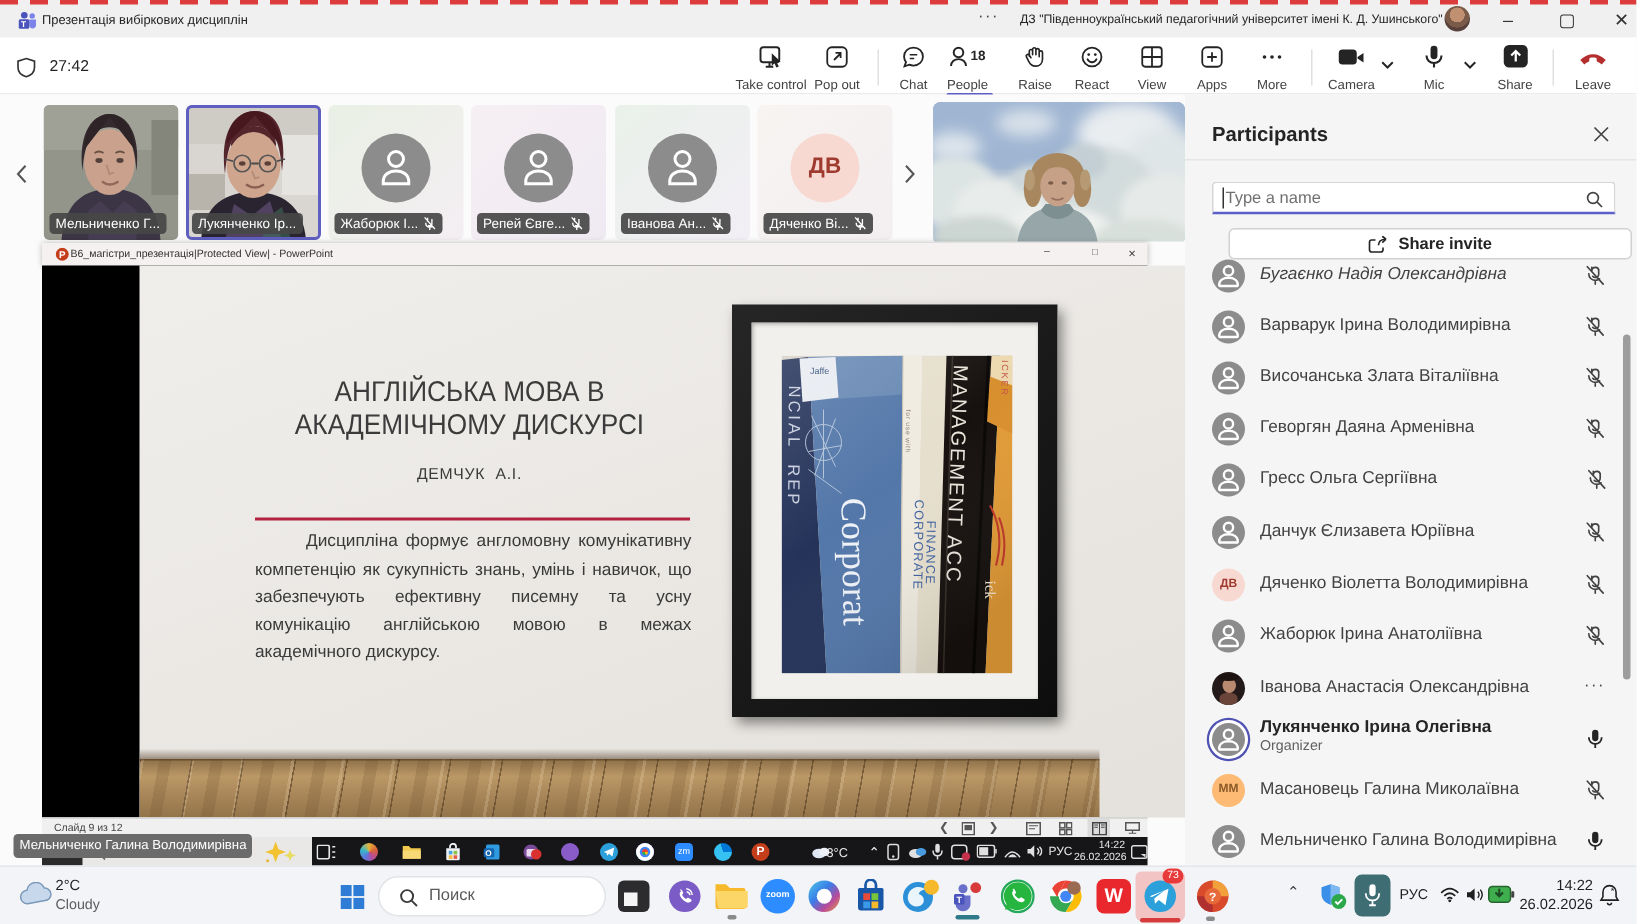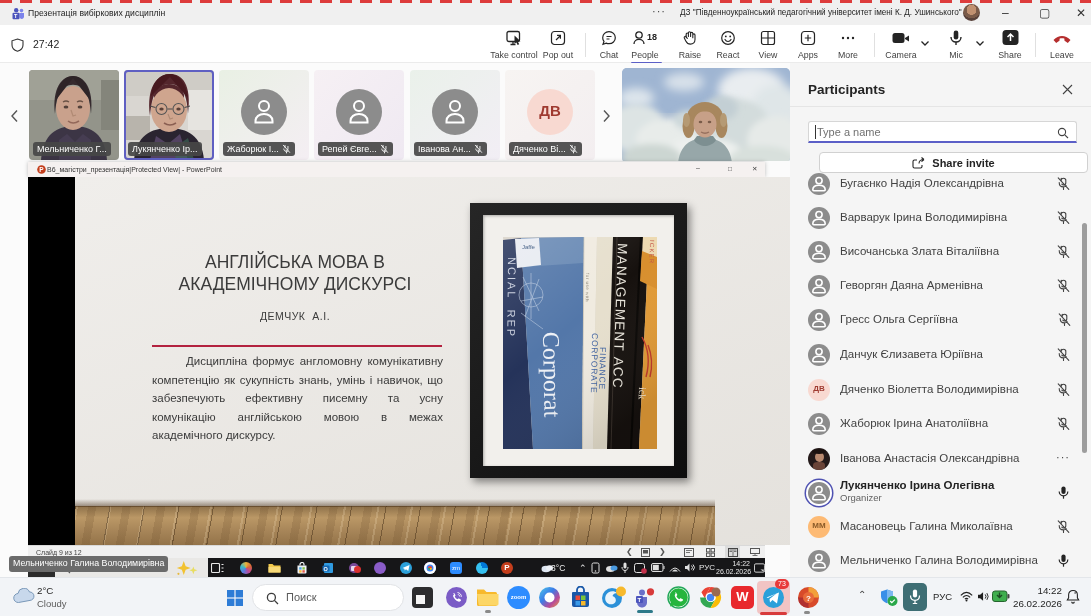--- a/index.html
+++ b/index.html
@@ -30,21 +30,21 @@
 .nametag { position:absolute; left:4px; bottom:4px; height:14px; background:rgba(70,70,70,.92); border-radius:3px;
   color:#fff; font-size:9px; line-height:14px; padding:0 4px; white-space:nowrap; display:flex; align-items:center; gap:3px;}
 .ph-circle { position:absolute; left:50%; top:42px; transform:translate(-50%,-50%); width:46px; height:46px;
   border-radius:50%; background:#8c8c8c; }
 
 
 #stage { position:absolute; left:0; top:161px; width:790px; height:455px; background:#fbfbfb; }
 #ppwin { position:absolute; left:28px; top:1px; width:737px; height:416px; }
 #pptitle { position:absolute; left:0; top:0; width:737px; height:15px; background:#f5f1f0; font-size:7px; color:#333; box-shadow:0 0 4px rgba(0,0,0,.25);}
 #ppshow { position:absolute; left:0; top:15px; width:737px; height:368px; background:#000; }
-#slide { position:absolute; left:47px; top:0; width:764px; height:368px; background:linear-gradient(160deg,#f0eeeb,#e4e1dc); overflow:hidden;}
+#slide { position:absolute; left:65px; top:0; width:764px; height:368px; background:linear-gradient(160deg,#f0eeeb,#e4e1dc); overflow:hidden;}
 #ppstatus { position:absolute; left:0; top:383px; width:737px; height:13px; background:#f0f0f0; border-top:1px solid #d9d9d9; font-size:7px; color:#444; }
 #shtask { position:absolute; left:0; top:396px; width:737px; height:20px; background:#e9e8e6; }
 
 
 #panel { position:absolute; left:790px; top:63px; width:301px; height:553px; background:#f5f5f5; }
 #panel h2 { position:absolute; left:18px; top:19px; font-size:13.5px; color:#242424; font-weight:bold; }
 .prow { position:absolute; left:8px; width:285px; height:34px; }
 .prow .pav { position:absolute; left:10px; top:6px; width:22px; height:22px; border-radius:50%; background:#8c8c8c;}
 
 .prow .pname { position:absolute; left:42px; top:10px; font-size:11.5px; color:#424242; white-space:nowrap;}
@@ -588,21 +588,21 @@
   </div>
 
   <div class="abs" style="left:18px; top:89px; width:269px; height:21px; background:#fff; border:1px solid #d1d1d1; border-radius:4px; display:flex; align-items:center; justify-content:center; gap:7px;margin-left:11px;">
     <svg width="13" height="12" viewBox="0 0 13 12">
         <path d="M5 3 H2.5 C1.7 3 1 3.7 1 4.5 V9.5 C1 10.3 1.7 11 2.5 11 H8.5 C9.3 11 10 10.3 10 9.5 V8" fill="none" stroke="#242424" stroke-width="1.1"></path>
         <path d="M7 6.5 C7 4 8.5 2.5 12 2.5 M12 2.5 L9.5 0.5 M12 2.5 L9.5 4.7" fill="none" stroke="#242424" stroke-width="1.1"></path>
       </svg>
     <span style="font-size:11px; font-weight:bold; color:#242424;">Share invite</span>
   </div>
 
-  <div class="prow" style="top:104px;">
+  <div class="prow" style="top:104px;font-style:italic;">
       <div class="pav">
         <svg width="22" height="22" viewBox="0 0 22 22" style="position:absolute;left:0;top:0;">
           <circle cx="11" cy="7.6" r="3.1" fill="none" stroke="#fff" stroke-width="1.6"></circle>
           <path d="M4.8 16.8 c0-2.9 2.6-4.6 6.2-4.6 s6.2 1.7 6.2 4.6 c0 .5-.4 .9-.9 .9 h-10.6 c-.5 0-.9-.4-.9-.9 Z" fill="none" stroke="#fff" stroke-width="1.6"></path>
         </svg>
       </div>
       <div class="pname">Бугаєнко Надія Олександрівна</div>
       <div class="pmic"><svg width="15" height="16" viewBox="0 0 15 16">
           <path d="M5.2 2.2 v3 M9.8 3.5 v3.2 c0 1.3-1 2.3-2.3 2.3 c-.7 0-1.3-.3-1.7-.8 M3.2 6.5 c0 2.6 1.9 4.4 4.3 4.4 c1.1 0 2.1-.4 2.9-1 M7.5 10.9 v2.6 M7.5 2.2 c1.3 0 2.3 1 2.3 2.3 M5.2 4.5 c0-1.3 1-2.3 2.3-2.3 M2.2 1.8 l10.6 11.6" stroke="#424242" stroke-width="1.1" fill="none" stroke-linecap="round"></path>
         </svg></div>

